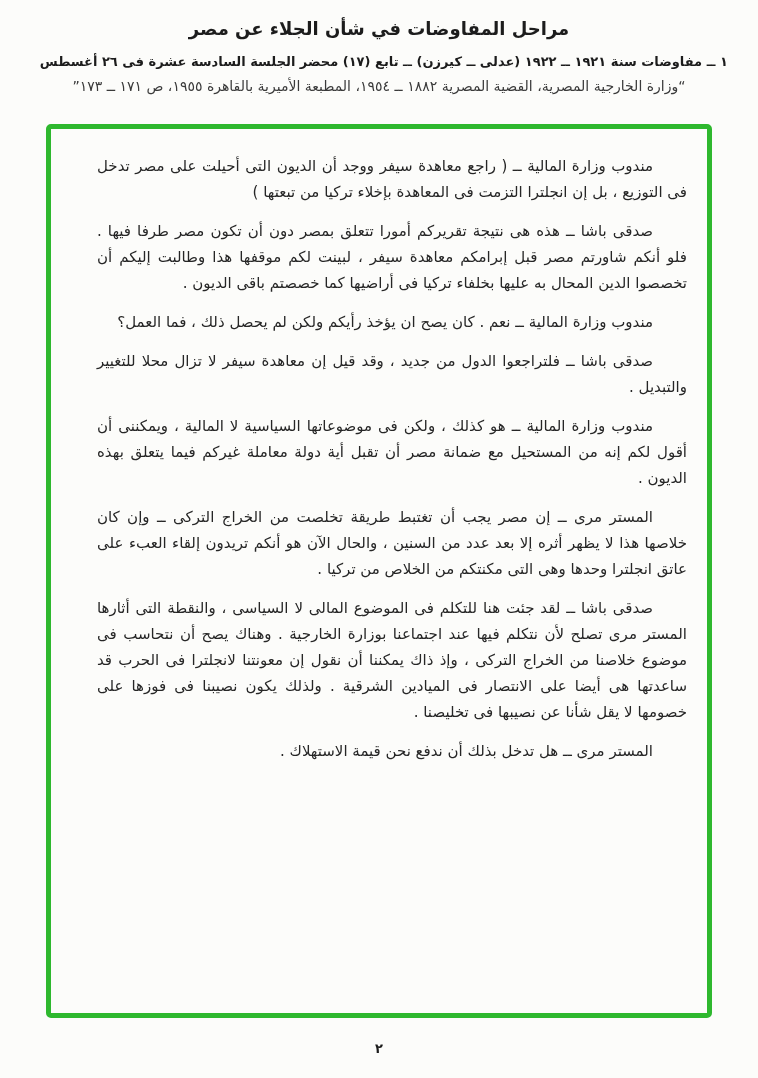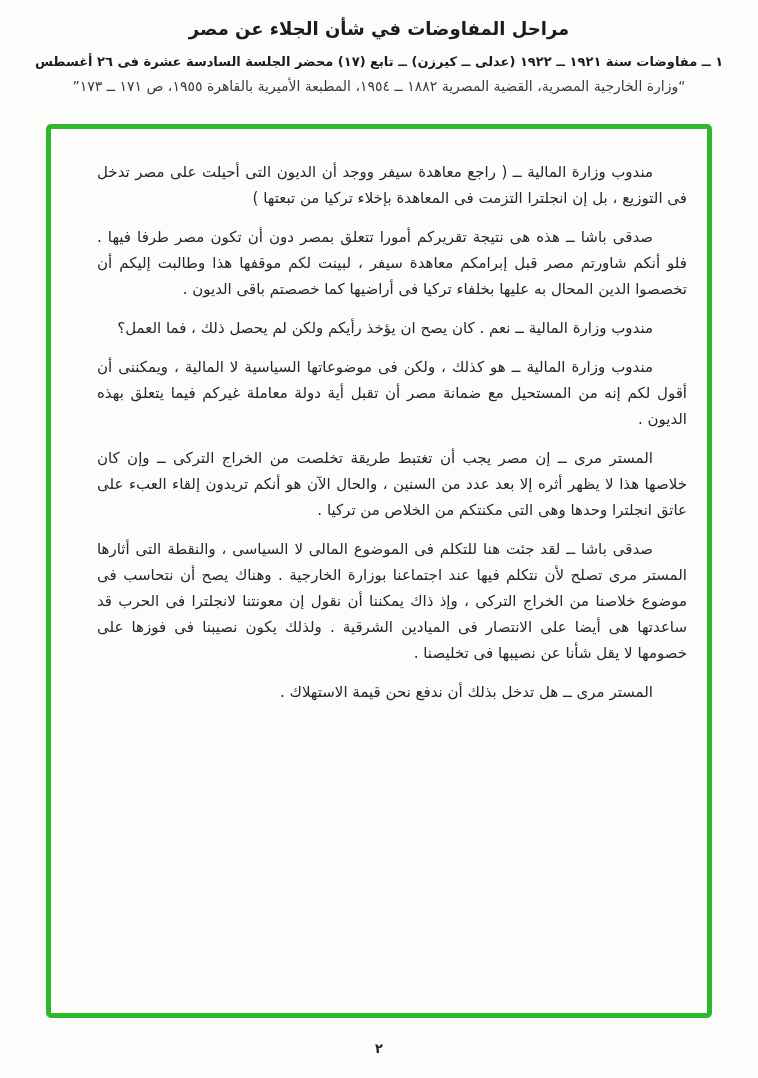--- a/index.html
+++ b/index.html
@@ -30,20 +30,21 @@
     color: #1c1c1c;
     margin-bottom: 15px;
     letter-spacing: 0.2px;
   }
   .subtitle {
     font-size: 13px;
     font-weight: bold;
     color: #1c1c1c;
     margin-bottom: 9px;
     padding: 0 30px;
+    text-align: right;
   }
   .source {
     font-size: 14px;
     color: #3a3a3a;
   }
   .highlight-box {
     position: absolute;
     top: 124px;
     left: 46px;
     width: 656px;
@@ -52,21 +53,21 @@
     border-radius: 5px;
     box-sizing: content-box;
     background: transparent;
   }
   .body-text {
     padding: 24px 20px 20px 46px;
     direction: rtl;
     text-align: justify;
   }
   .para {
-    margin: 6px 0 13px 0;
+    margin: 0 0 13px 0;
     font-size: 15px;
     line-height: 26px;
     text-indent: 34px;
     color: #262626;
   }
   .para:last-child {
     margin-bottom: 0;
   }
   .page-number {
     position: absolute;
@@ -88,20 +89,21 @@
     <div class="title">مراحل المفاوضات في شأن الجلاء عن مصر</div>
     <div class="subtitle">١ ــ مفاوضات سنة ١٩٢١ ــ ١٩٢٢ (عدلى ــ كيرزن) ــ تابع (١٧) محضر الجلسة السادسة عشرة فى ٢٦ أغسطس</div>
     <div class="source">“وزارة الخارجية المصرية، القضية المصرية ١٨٨٢ ــ ١٩٥٤، المطبعة الأميرية بالقاهرة ١٩٥٥، ص ١٧١ ــ ١٧٣”</div>
   </div>
 
   <div class="highlight-box" style="border-color: rgb(46, 184, 46);">
     <div class="body-text">
       <p class="para">مندوب وزارة المالية ــ ( راجع معاهدة سيفر ووجد أن الديون التى أحيلت على مصر تدخل فى التوزيع ، بل إن انجلترا التزمت فى المعاهدة بإخلاء تركيا من تبعتها )</p>
       <p class="para">صدقى باشا ــ هذه هى نتيجة تقريركم أمورا تتعلق بمصر دون أن تكون مصر طرفا فيها . فلو أنكم شاورتم مصر قبل إبرامكم معاهدة سيفر ، لبينت لكم موقفها هذا وطالبت إليكم أن تخصصوا الدين المحال به عليها بخلفاء تركيا فى أراضيها كما خصصتم باقى الديون .</p>
       <p class="para">مندوب وزارة المالية ــ نعم . كان يصح ان يؤخذ رأيكم ولكن لم يحصل ذلك ، فما العمل؟</p>
+      <p class="para">صدقى باشا ــ فلتراجعوا الدول من جديد ، وقد قيل إن معاهدة سيفر لا تزال محلا للتغيير والتبديل .</p>
       <p class="para">مندوب وزارة المالية ــ هو كذلك ، ولكن فى موضوعاتها السياسية لا المالية ، ويمكننى أن أقول لكم إنه من المستحيل مع ضمانة مصر أن تقبل أية دولة معاملة غيركم فيما يتعلق بهذه الديون .</p>
       <p class="para">المستر مرى ــ إن مصر يجب أن تغتبط طريقة تخلصت من الخراج التركى ــ وإن كان خلاصها هذا لا يظهر أثره إلا بعد عدد من السنين ، والحال الآن هو أنكم تريدون إلقاء العبء على عاتق انجلترا وحدها وهى التى مكنتكم من الخلاص من تركيا .</p>
       <p class="para">صدقى باشا ــ لقد جئت هنا للتكلم فى الموضوع المالى لا السياسى ، والنقطة التى أثارها المستر مرى تصلح لأن نتكلم فيها عند اجتماعنا بوزارة الخارجية .  وهناك يصح أن نتحاسب فى موضوع خلاصنا من الخراج التركى ، وإذ ذاك يمكننا أن نقول إن معونتنا لانجلترا فى الحرب قد ساعدتها هى أيضا على الانتصار فى الميادين الشرقية . ولذلك يكون نصيبنا فى فوزها على خصومها لا يقل شأنا عن نصيبها فى تخليصنا .</p>
       <p class="para">المستر مرى ــ هل تدخل بذلك أن ندفع نحن قيمة الاستهلاك .</p>
     </div>
   </div>
 
   <div class="page-number">٢</div>
 
 </div>

